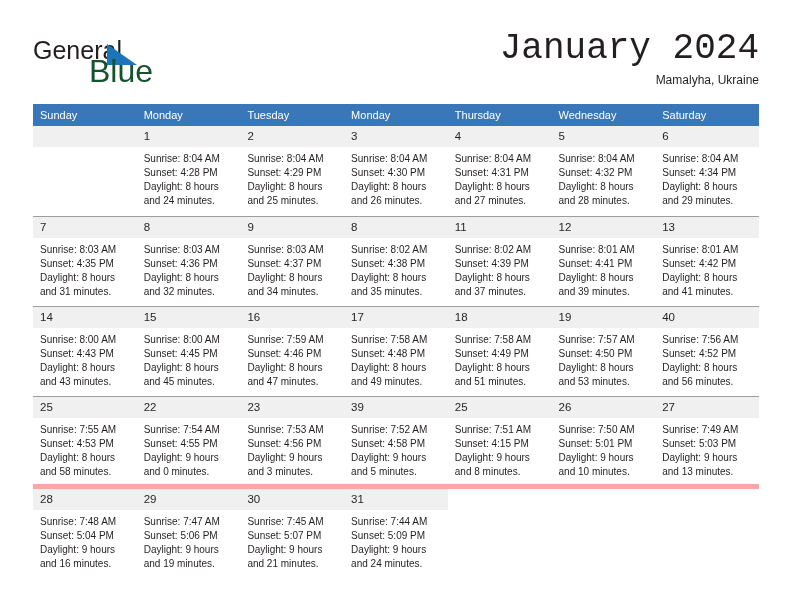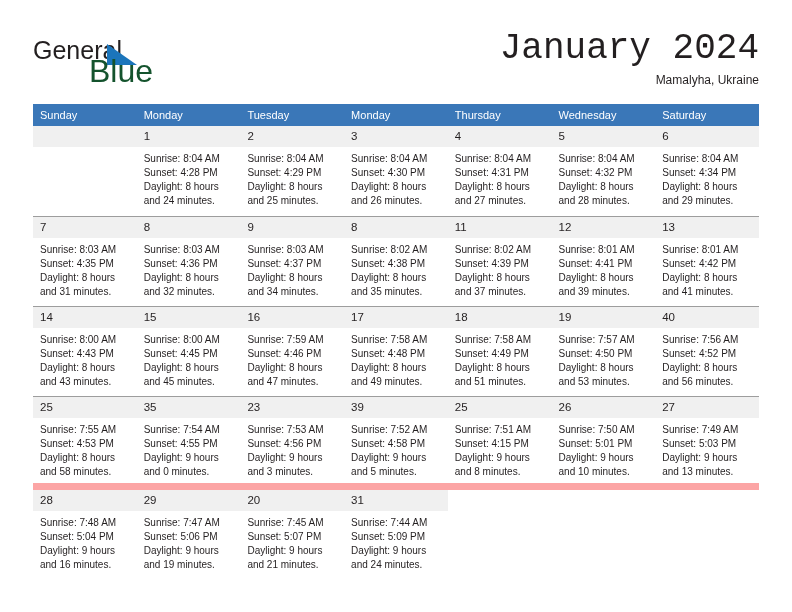--- a/index.html
+++ b/index.html
@@ -101,21 +101,21 @@
     height: 90px;
     vertical-align: top;
     padding: 0;
     border-top: 1px solid #9d9d9d;
     background: #ffffff;
   }
   .cal tbody tr:first-child td {
     border-top: none;
   }
   .cal tbody tr.row-last td {
-    border-top: 7px solid #fca5a5;
+    border-top: 5px solid #fca5a5;
   }
   .daycell-inner {
     height: 100%;
     display: block;
   }
   .daynum {
     display: block;
     background: #f0f0f0;
     font-size: 11.5px;
     color: #231f20;
@@ -366,21 +366,21 @@
             <span class="daycell-inner">
           <span class="daynum">25</span>
           <span class="detail">Sunrise: 7:55 AM
 Sunset: 4:53 PM
 Daylight: 8 hours
 and 58 minutes.</span>
             </span>
           </td>
         <td>
             <span class="daycell-inner">
-          <span class="daynum">35</span>
+          <span class="daynum">22</span>
           <span class="detail">Sunrise: 7:54 AM
 Sunset: 4:55 PM
 Daylight: 9 hours
 and 0 minutes.</span>
             </span>
           </td>
         <td>
             <span class="daycell-inner">
           <span class="daynum">23</span>
           <span class="detail">Sunrise: 7:53 AM
@@ -441,21 +441,21 @@
             <span class="daycell-inner">
           <span class="daynum">29</span>
           <span class="detail">Sunrise: 7:47 AM
 Sunset: 5:06 PM
 Daylight: 9 hours
 and 19 minutes.</span>
             </span>
           </td>
         <td>
             <span class="daycell-inner">
-          <span class="daynum">20</span>
+          <span class="daynum">30</span>
           <span class="detail">Sunrise: 7:45 AM
 Sunset: 5:07 PM
 Daylight: 9 hours
 and 21 minutes.</span>
             </span>
           </td>
         <td>
             <span class="daycell-inner">
           <span class="daynum">31</span>
           <span class="detail">Sunrise: 7:44 AM

